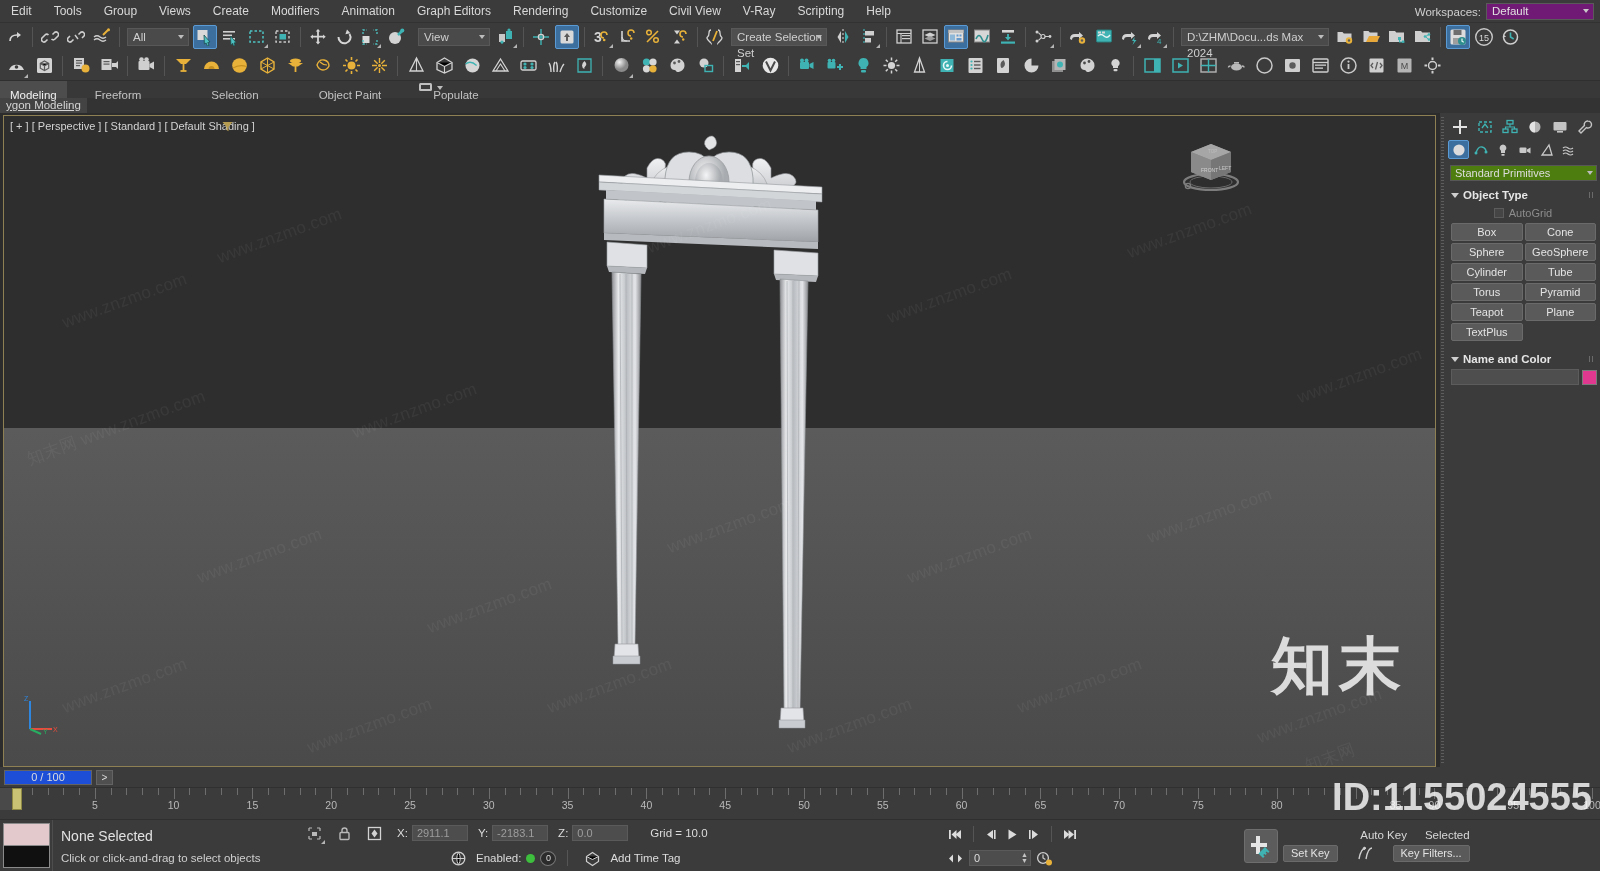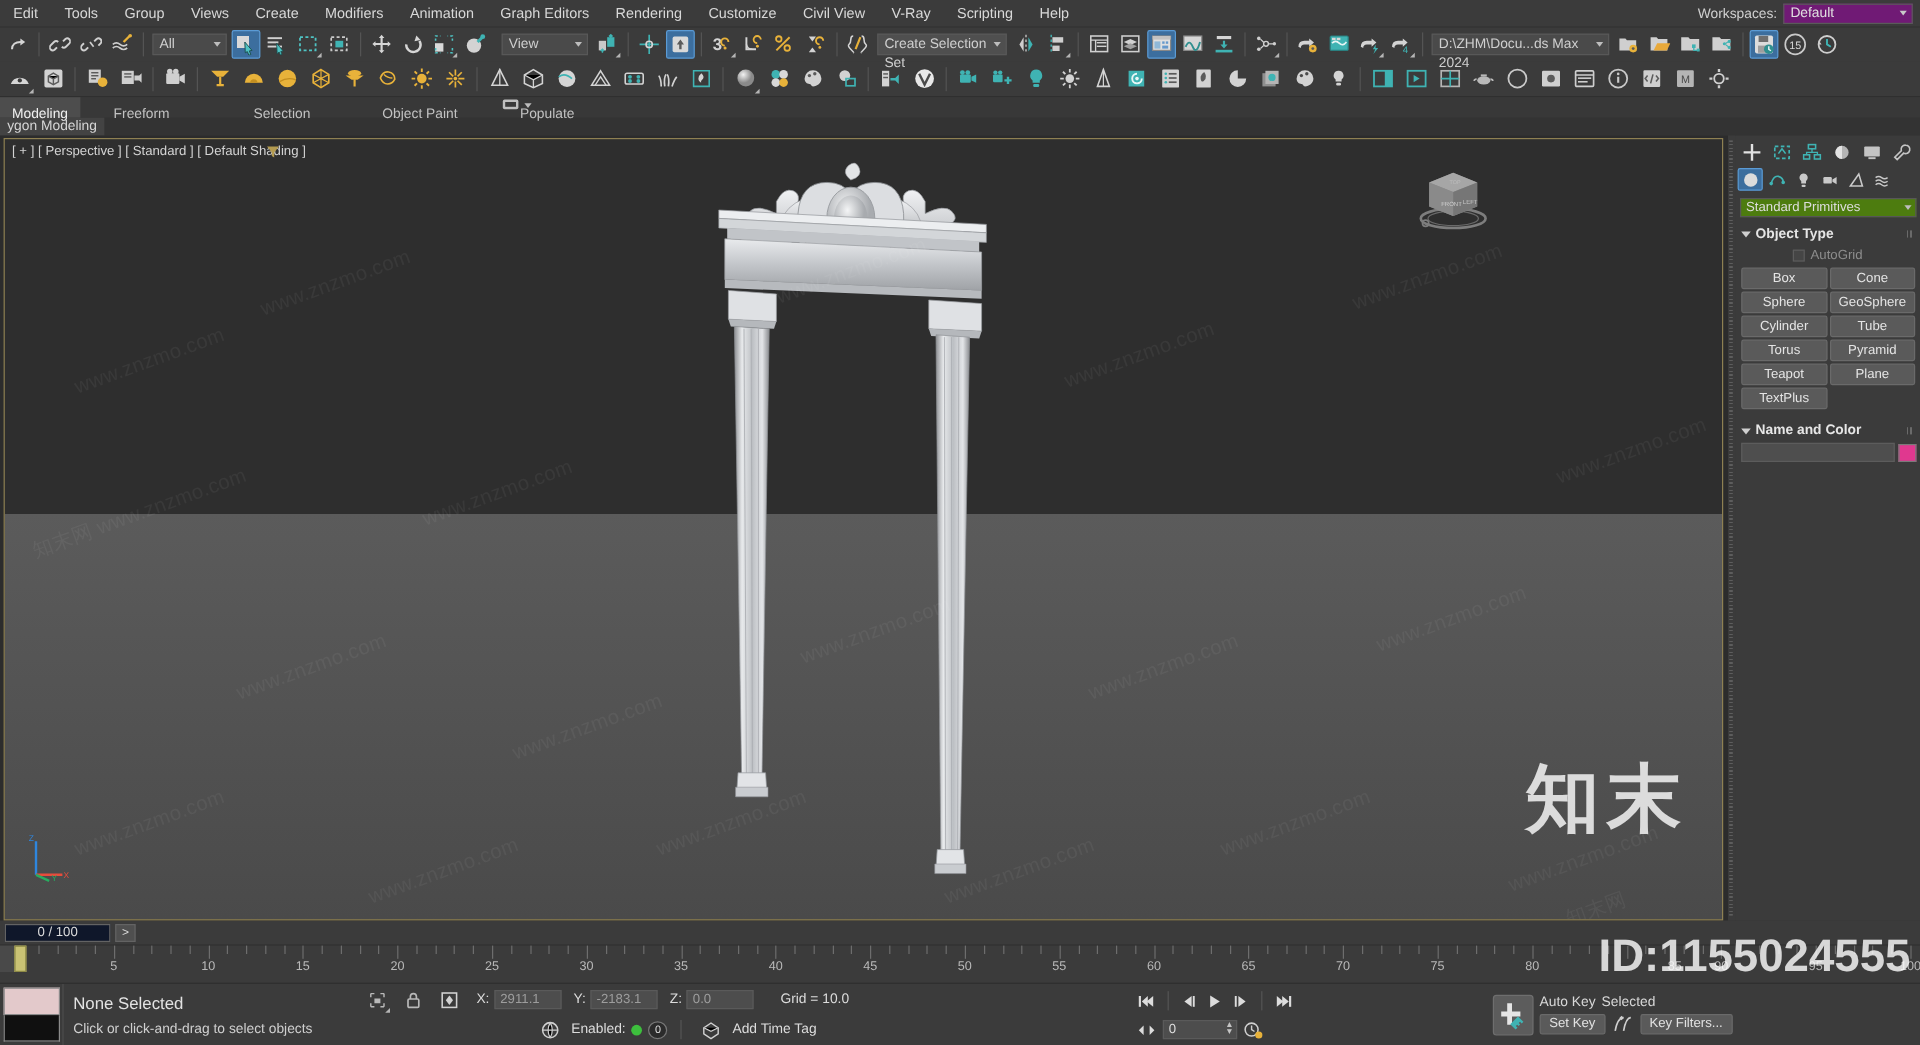--- a/index.html
+++ b/index.html
@@ -50,29 +50,29 @@
     border-left:4px solid transparent; border-bottom:4px solid #b5b5b5; }
   .tsep { width:1px; height:20px; background:#545454; margin:0 4px; flex:0 0 1px; }
   .tspacer { flex:0 0 6px; }
   .combo {
     height:18px; background:#4a4a4a; border:1px solid #585858; font-size:11.5px;
     color:#cfcfcf; line-height:16px; padding-left:5px; position:relative; margin:0 3px; flex:0 0 auto;
   }
   .combo .car { position:absolute; right:4px; top:6px; border-left:3.5px solid transparent; border-right:3.5px solid transparent; border-top:4px solid #bdbdbd; }
   .combo.all { width:62px; }
   .combo.view { width:72px; }
-  .combo.selset { width:108px; background:#4f4f4f; }
+  .combo.selset { width:96px; background:#4f4f4f; }
   .combo.path { width:148px; }
 
   
   .ribbon { background:#383838; flex:0 0 32px; display:flex; flex-direction:column; }
   .ribbon-tabs { height:17px; display:flex; align-items:flex-end; position:relative; }
   .rtab { font-size:11.5px; color:#c2c2c2; padding:6px 10px; height:17px; line-height:16px; white-space:nowrap; }
   .rtab.active { background:#4d4d4d; color:#f0f0f0; }
-  .ribbon-panelbar { height:15px; display:flex; align-items:center; background:#333; }
+  .ribbon-panelbar { height:15px; display:flex; align-items:center; background:#333;text-decoration:underline; }
   .rpanel-label { font-size:11.5px; color:#d5d5d5; background:#434343; height:15px; line-height:14px; padding:0 6px; }
   .ribbon-min { position:absolute; left:418px; top:1px; display:flex; align-items:center; gap:3px; }
 
   
   .main { flex:1 1 auto; display:flex; min-height:0; position:relative; }
 
   
   .vp-wrap { flex:1 1 auto; position:relative; background:#2c2c2c; padding:2px 2px 0 2px; }
   .viewport {
     position:absolute; left:3px; top:2px; right:4px; bottom:0;
@@ -122,21 +122,21 @@
     height:18px; background:#5a5a5a; border:1px solid #6a6a6a; border-radius:2px;
     font-size:11px; color:#e4e4e4; display:flex; align-items:center; justify-content:center;
     overflow:hidden; white-space:nowrap;
   }
   .name-row { display:flex; align-items:center; gap:3px; padding:4px 3px 0 5px; }
   .name-field { flex:1 1 auto; height:16px; background:#4e4e4e; border:1px solid #5c5c5c; }
   .color-swatch { width:15px; height:15px; background:#e0388f; border:1px solid #7a7a7a; }
 
   
   .timeslider { flex:0 0 20px; background:#3b3b3b; display:flex; align-items:center; padding-left:4px; }
-  .ts-box { width:88px; height:15px; background:#0f172a; border:1px solid #636363; display:flex; align-items:center; justify-content:center; font-size:11px; color:#dcdcdc; }
+  .ts-box { width:88px; height:15px; background:#1d4ed8; border:1px solid #636363; display:flex; align-items:center; justify-content:center; font-size:11px; color:#dcdcdc; }
   .ts-next { width:17px; height:15px; background:#4f4f4f; border:1px solid #636363; margin-left:4px; display:flex; align-items:center; justify-content:center; font-size:10px; color:#ddd; }
   .trackbar { flex:0 0 32px; background:#3b3b3b; position:relative; border-top:1px solid #303030; }
   .tb-ruler { position:absolute; left:0; right:0; top:0; height:32px; }
   .tick { position:absolute; top:0; width:1px; background:#6d6d6d; }
   .ticklbl { position:absolute; top:11px; font-size:10.5px; color:#b9b9b9; transform:translateX(-50%); }
   .time-handle { position:absolute; top:0; width:10px; height:22px; background:#c9c274; border:1px solid #8e8a46; }
   .tb-left-pad { position:absolute; left:0; top:0; width:16px; height:22px; background:#494949; }
 
   
   .statusbar { flex:0 0 52px; background:#3b3b3b; display:flex; align-items:stretch; border-top:1px solid #2f2f2f; position:relative; }
@@ -158,21 +158,21 @@
   .vsep { width:1px; height:16px; background:#555; margin:0 6px; }
   .anim-area { flex:0 0 300px; display:flex; flex-direction:column; padding-top:2px; }
   .anim-row1 { height:24px; display:flex; align-items:center; gap:2px; padding-left:6px; }
   .anim-row2 { height:24px; display:flex; align-items:center; gap:4px; padding-left:6px; }
   .abtn { width:19px; height:18px; display:flex; align-items:center; justify-content:center; border-radius:2px; color:#dcdcdc; }
   .spin { width:62px; height:16px; background:#4d4d4d; border:1px solid #5a5a5a; font-size:11px; color:#ddd; line-height:14px; padding-left:4px; position:relative; }
   .spin .arrows { position:absolute; right:2px; top:1px; font-size:7px; line-height:6px; color:#c5c5c5; }
   .key-area { flex:0 0 260px; display:flex; align-items:center; gap:5px; padding-left:4px; }
   .bigplus { width:34px; height:34px; background:#5c5c5c; border:1px solid #6e6e6e; border-radius:3px; display:flex; align-items:center; justify-content:center; }
   .key-col { display:flex; flex-direction:column; gap:3px; }
-  .key-row { display:flex; align-items:center; gap:5px; }
+  .key-row { display:flex; align-items:center; gap:18px;justify-content:flex-end; }
   .akey { font-size:11.5px; color:#d8d8d8; }
   .kbtn { height:17px; background:#5a5a5a; border:1px solid #6a6a6a; border-radius:2px; font-size:11px; color:#e2e2e2; display:flex; align-items:center; justify-content:center; padding:0 7px; }
   .nav-area { flex:0 0 100px; display:flex; align-items:center; }
 </style>
 </head>
 <body>
 
 <div class="app">
 
 

